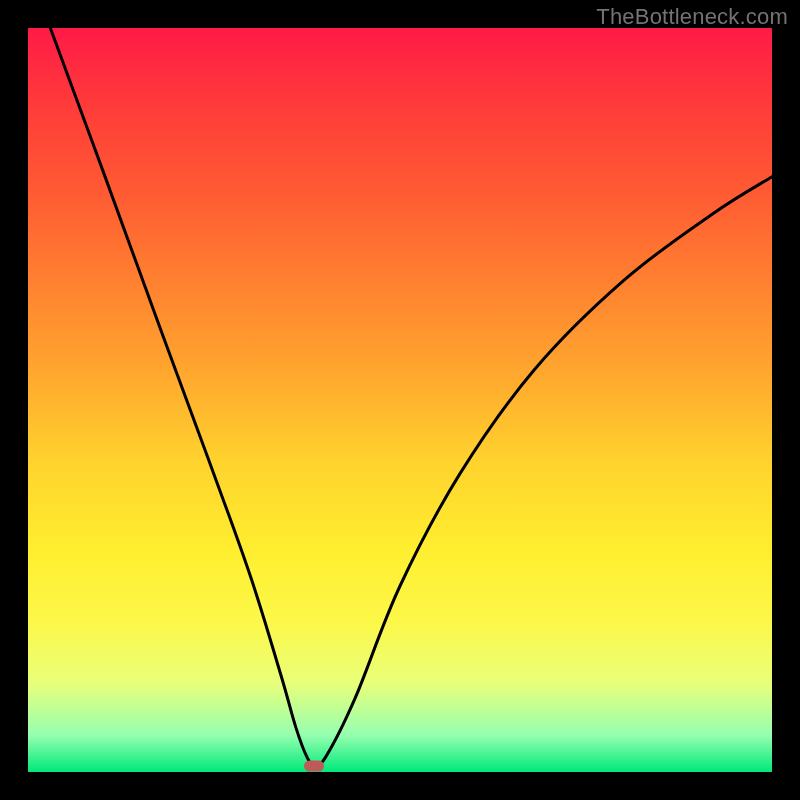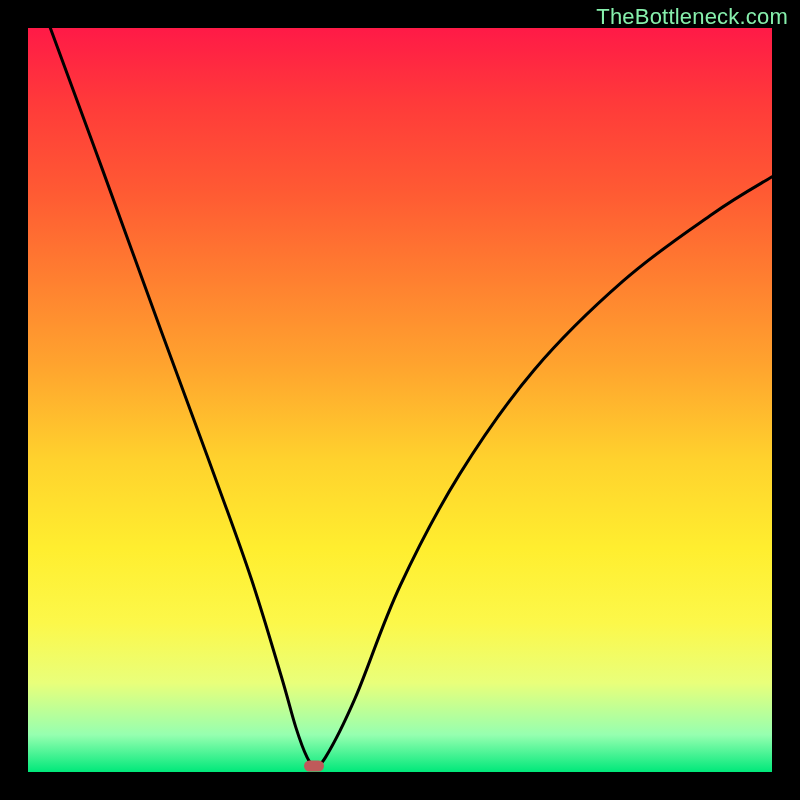--- a/index.html
+++ b/index.html
@@ -14,21 +14,21 @@
   .frame {
     position: relative;
     width: 800px;
     height: 800px;
     background: #000;
   }
   .watermark {
     position: absolute;
     top: 4px;
     right: 12px;
-    color: #86efac;
+    color: #737373;
     font-size: 22px;
     font-weight: 500;
     letter-spacing: 0.2px;
     z-index: 10;
   }
   .plot-area {
     position: absolute;
     left: 28px;
     top: 28px;
     width: 744px;

